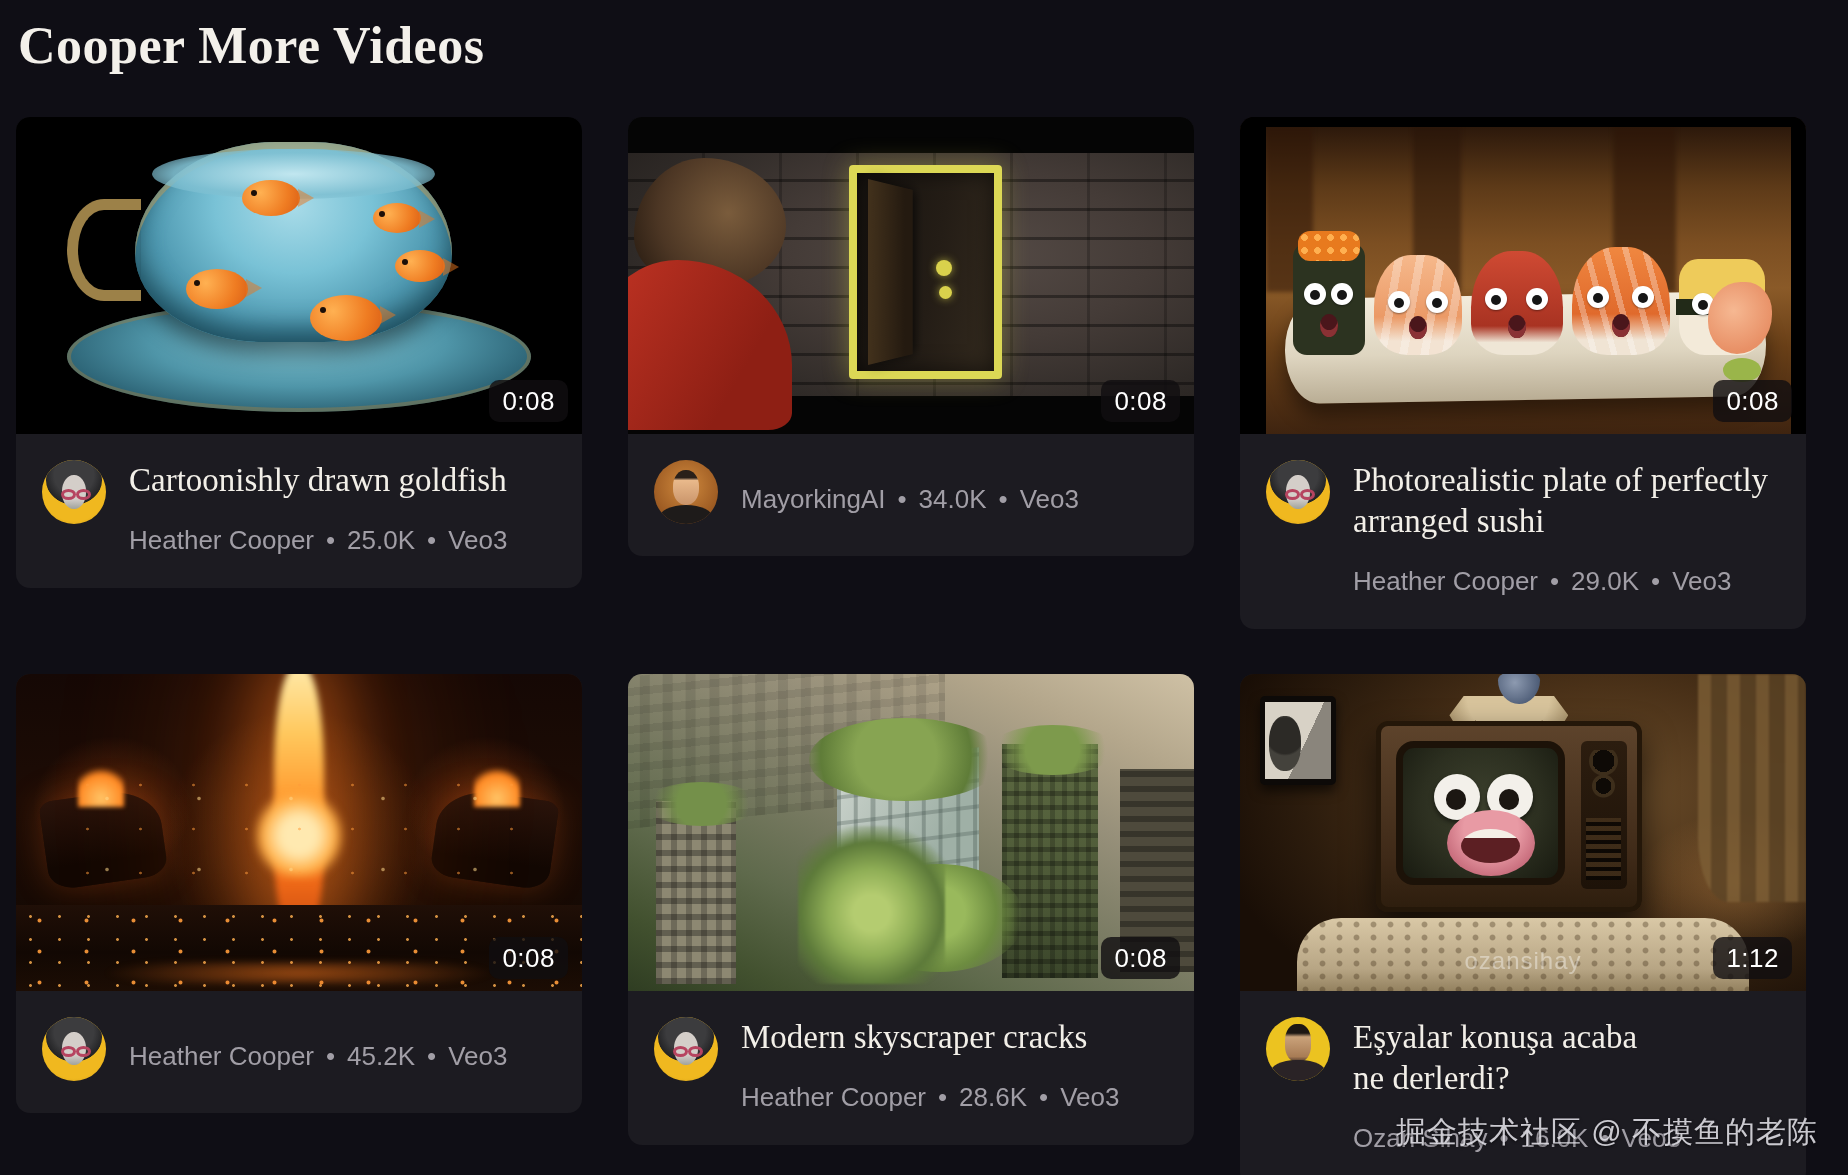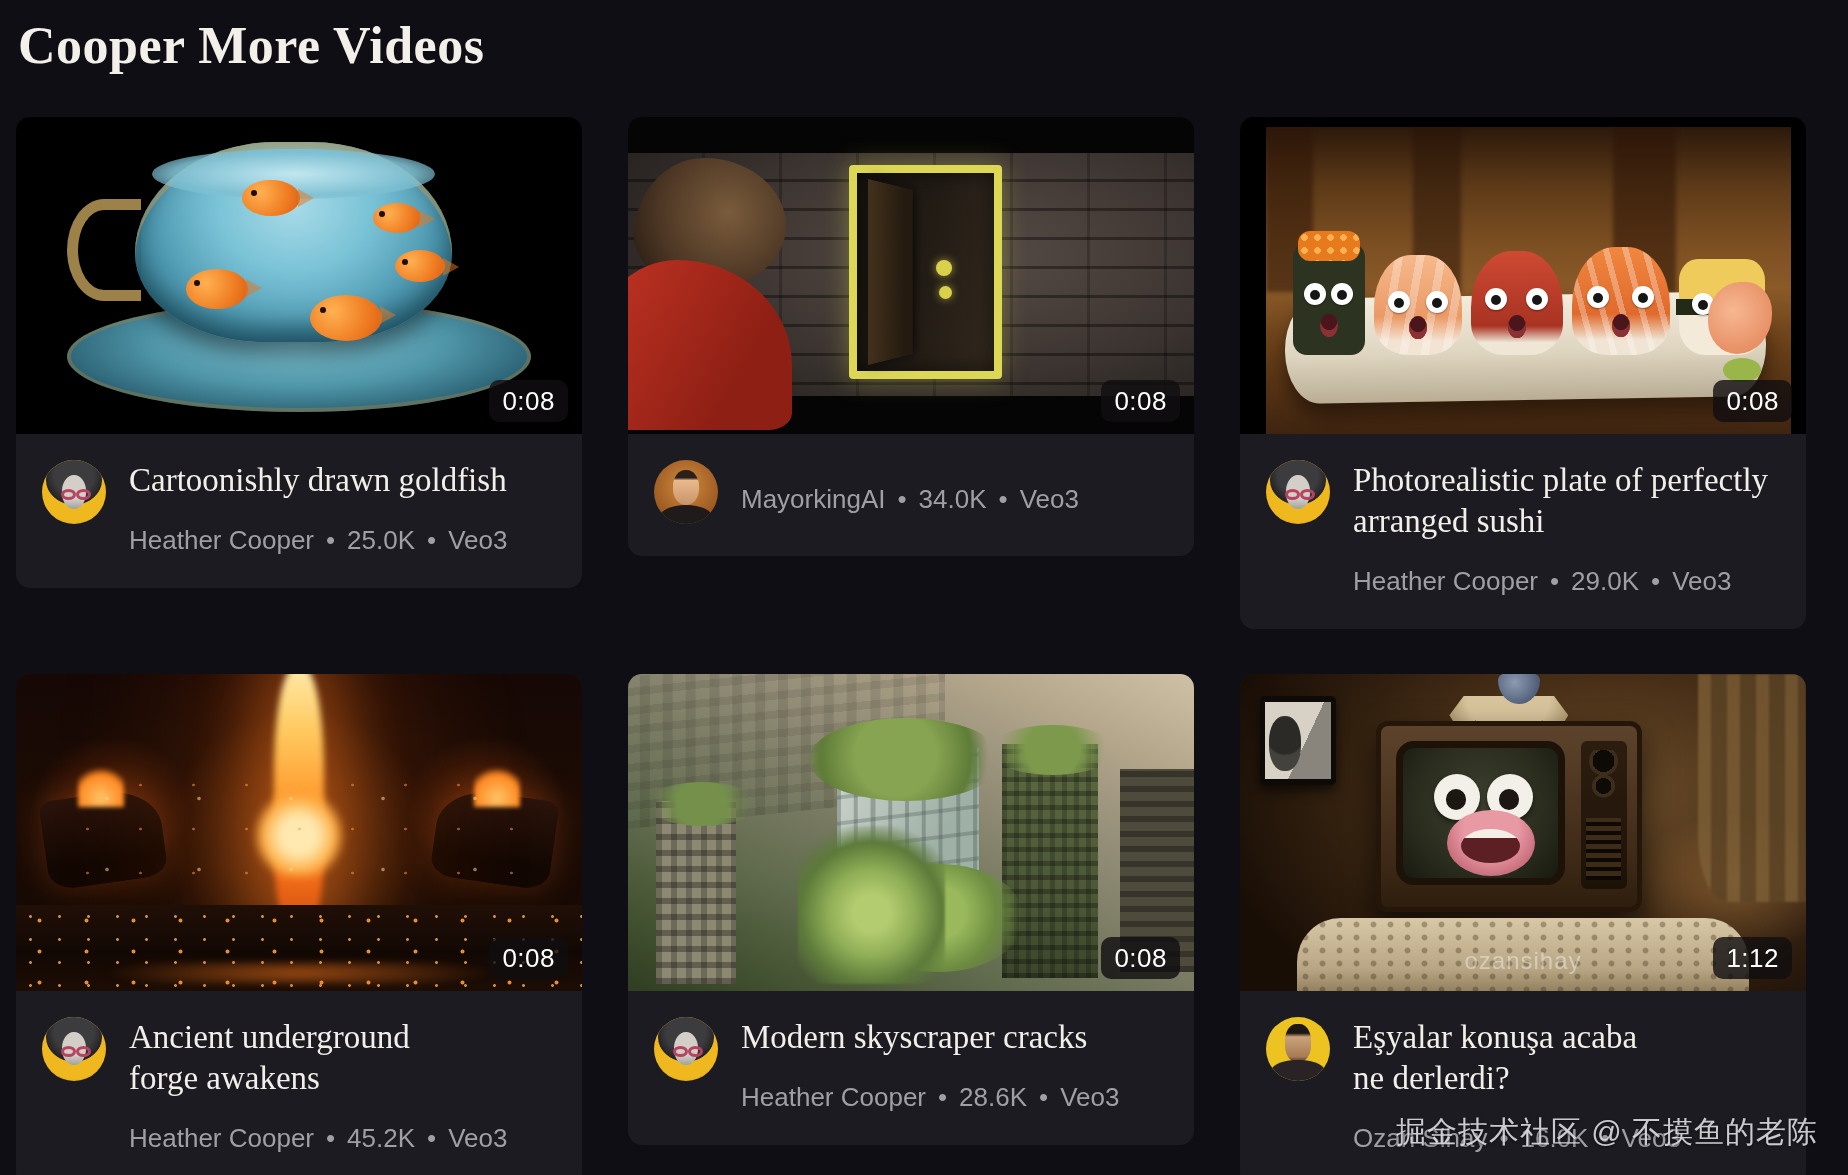--- a/index.html
+++ b/index.html
@@ -452,21 +452,20 @@
       <div class="rocks"></div>
       <div class="lava-floor"></div>
       <div class="badge">0:08</div>
     </div>
     <div class="body">
       <div class="avatar av-heather">
         <div class="ring l"></div>
         <div class="ring r"></div>
       </div>
       <div>
-        <div class="vtitle w-mid">Ancient underground forge awakens</div>
         <div class="meta">
           <span>Heather Cooper</span>
           <span>•</span>
           <span>45.2K</span>
           <span>•</span>
           <span>Veo3</span>
         </div>
       </div>
     </div>
   </div>

